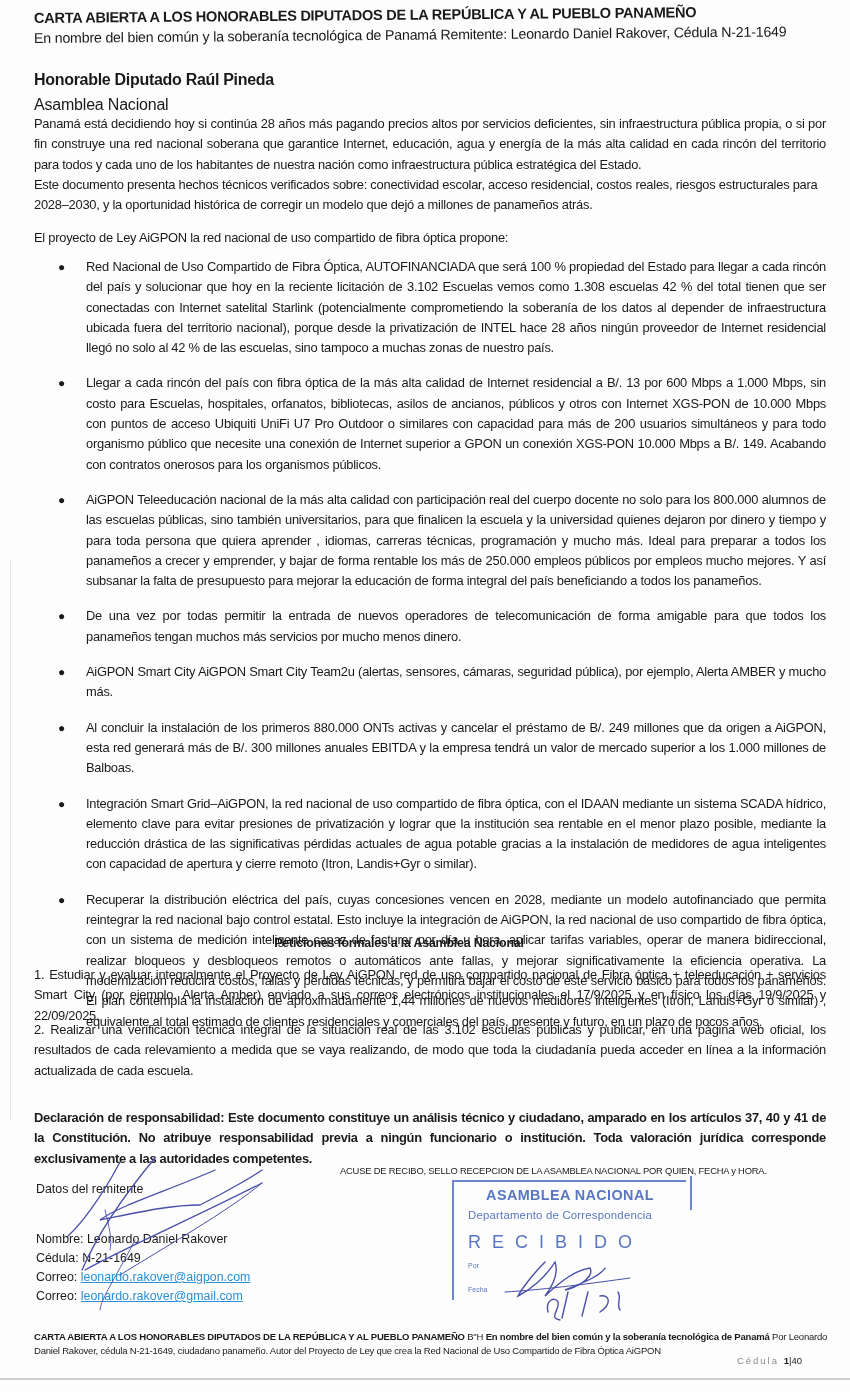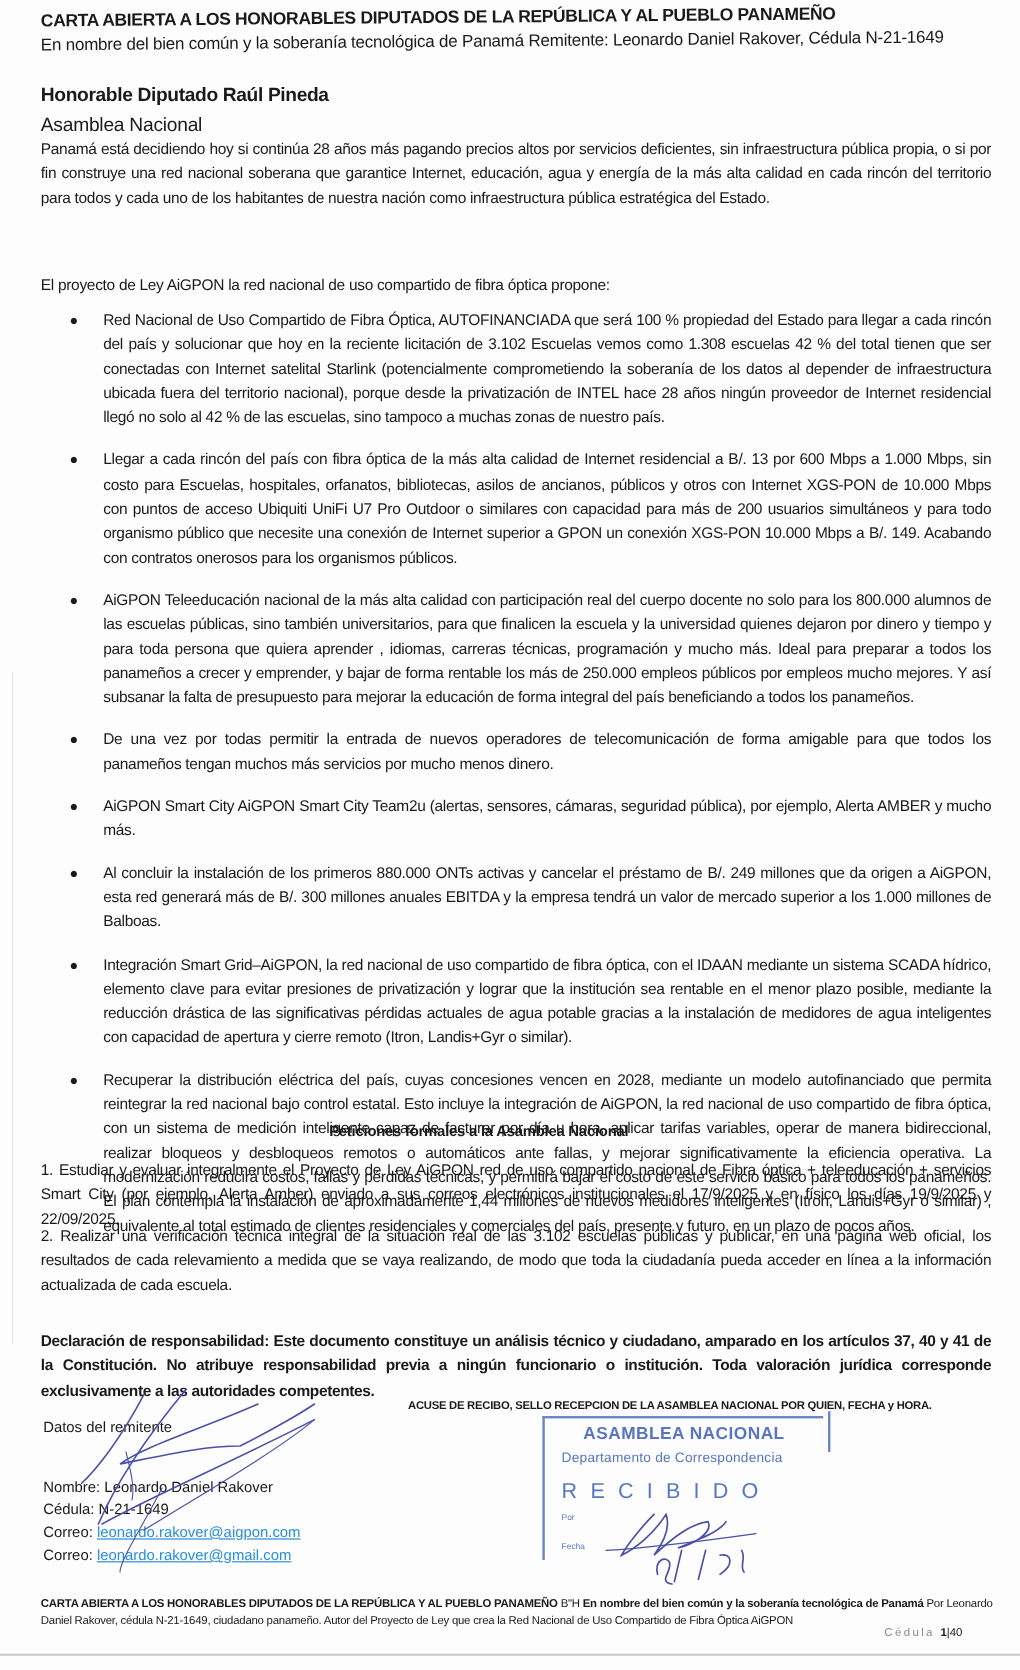--- a/index.html
+++ b/index.html
@@ -15,21 +15,21 @@
 
   .p { position:absolute; left:34px; width:792px; font-size:12.9px; line-height:20.3px; letter-spacing:-0.25px; text-align:left; }
   .bullets { position:absolute; left:34px; top:257px; width:792px; margin:0; padding:0; list-style:none; }
   .bullets li { position:relative; padding-left:52px; font-size:12.9px; line-height:20.3px; letter-spacing:-0.25px; text-align:justify; margin-bottom:15px; }
   .bullets li .dot { position:absolute; left:24px; top:0; font-size:12px; }
 
   .pet-title { position:absolute; left:0; width:798px; top:936px; text-align:center; font-size:12.4px; font-weight:bold; letter-spacing:-0.2px; }
   .pet { position:absolute; left:34px; width:792px; font-size:12.9px; line-height:20.3px; letter-spacing:-0.25px; text-align:justify; }
   .decl { position:absolute; left:34px; top:1108px; width:792px; font-size:12.9px; line-height:20.3px; font-weight:bold; letter-spacing:-0.3px; text-align:justify; }
 
-  .ack { position:absolute; left:340px; top:1165px; font-size:9.4px; font-weight:bold; letter-spacing:-0.2px; }
+  .ack { position:absolute; left:340px; top:1165px; font-size:9.4px; font-weight:normal; letter-spacing:-0.2px; }
 
   .sender-lbl { position:absolute; left:36px; top:1182px; font-size:12.4px; }
   .sender-line { position:absolute; left:36px; font-size:12.4px; }
   .sender-line a { color:#2a8fd6; text-decoration:underline; }
 
   .stamp { position:absolute; left:452px; top:1180px; width:232px; height:118px; border:2px solid #6a86c9; border-bottom:none; border-right:none; color:#5876c2; }
   .stamp .r-line { position:absolute; right:-6px; top:-6px; width:2px; height:34px; background:#6a86c9; }
   .stamp .s1 { position:absolute; left:0; width:232px; top:5px; text-align:center; font-size:14.4px; font-weight:bold; letter-spacing:0.4px; }
   .stamp .s2 { position:absolute; left:14px; top:27px; font-size:11.4px; letter-spacing:0.2px; }
   .stamp .s3 { position:absolute; left:14px; top:50px; font-size:18px; letter-spacing:11px; }
@@ -51,20 +51,21 @@
   <div class="edge-left"></div>
   <div class="edge-bottom"></div>
 
   <div class="hdr-title">CARTA ABIERTA A LOS HONORABLES DIPUTADOS DE LA REPÚBLICA Y AL PUEBLO PANAMEÑO</div>
   <div class="hdr-sub">En nombre del bien común y la soberanía tecnológica de Panamá Remitente: Leonardo Daniel Rakover, Cédula N-21-1649</div>
 
   <div class="addressee">Honorable Diputado Raúl Pineda</div>
   <div class="assembly">Asamblea Nacional</div>
 
   <div class="p" style="top:114px; text-align:justify;">Panamá está decidiendo hoy si continúa 28 años más pagando precios altos por servicios deficientes, sin infraestructura pública propia, o si por fin construye una red nacional soberana que garantice Internet, educación, agua y energía de la más alta calidad en cada rincón del territorio para todos y cada uno de los habitantes de nuestra nación como infraestructura pública estratégica del Estado.</div>
+  <div class="p" style="top:175px;">Este documento presenta hechos técnicos verificados sobre: conectividad escolar, acceso residencial, costos reales, riesgos estructurales para 2028–2030, y la oportunidad histórica de corregir un modelo que dejó a millones de panameños atrás.</div>
   <div class="p" style="top:228px;">El proyecto de Ley AiGPON la red nacional de uso compartido de fibra óptica propone:</div>
 
   <ul class="bullets">
     <li><span class="dot">●</span><span>Red Nacional de Uso Compartido de Fibra Óptica, AUTOFINANCIADA que será 100 % propiedad del Estado para llegar a cada rincón del país y solucionar que  hoy en la reciente licitación de 3.102 Escuelas vemos como 1.308 escuelas 42 % del total tienen que ser conectadas con Internet satelital Starlink (potencialmente comprometiendo la soberanía de los datos al depender de infraestructura ubicada fuera del territorio nacional), porque desde la privatización de INTEL hace 28 años ningún proveedor de Internet residencial llegó no solo al 42 % de las escuelas, sino tampoco a muchas zonas de nuestro país.</span></li>
     <li><span class="dot">●</span><span>Llegar a cada rincón del país con fibra óptica de la más alta calidad de Internet residencial a B/. 13 por  600 Mbps a 1.000 Mbps, sin costo para Escuelas, hospitales, orfanatos, bibliotecas, asilos de ancianos, públicos y otros con Internet XGS-PON de 10.000 Mbps con puntos de acceso Ubiquiti UniFi U7 Pro Outdoor o similares con capacidad para más de 200 usuarios simultáneos y para todo organismo público que necesite una conexión de Internet superior a GPON un conexión  XGS-PON 10.000 Mbps a B/. 149. Acabando con contratos onerosos para los organismos públicos.</span></li>
     <li><span class="dot">●</span><span>AiGPON Teleeducación nacional de la más alta calidad con participación real del cuerpo docente no solo para los 800.000 alumnos de las escuelas públicas, sino también universitarios, para que finalicen la escuela y la universidad quienes dejaron por dinero y tiempo y para toda persona que quiera aprender , idiomas, carreras técnicas, programación y mucho más. Ideal para preparar a todos los panameños a crecer y emprender, y  bajar de forma rentable los más de 250.000 empleos públicos por empleos mucho mejores. Y así subsanar la falta de presupuesto para mejorar la educación de forma integral del país beneficiando a todos los panameños.</span></li>
     <li><span class="dot">●</span><span>De una vez por todas permitir la entrada de nuevos operadores de telecomunicación de forma amigable para que todos los panameños tengan muchos más servicios por mucho menos dinero.</span></li>
     <li><span class="dot">●</span><span>AiGPON Smart City AiGPON Smart City  Team2u (alertas, sensores, cámaras, seguridad pública), por ejemplo, Alerta AMBER y mucho más.</span></li>
     <li><span class="dot">●</span><span>Al concluir la instalación de los primeros 880.000 ONTs activas y cancelar el préstamo de B/. 249 millones que da origen a AiGPON, esta red generará más de B/. 300 millones anuales EBITDA y la empresa tendrá un valor de mercado superior a los 1.000 millones de Balboas.</span></li>
     <li><span class="dot">●</span><span>Integración Smart Grid–AiGPON, la red nacional de uso compartido de fibra óptica, con el IDAAN mediante un sistema SCADA hídrico, elemento clave para evitar presiones de privatización y lograr que la institución sea rentable en el menor plazo posible, mediante la reducción drástica de las significativas pérdidas actuales de agua potable gracias a la instalación de medidores de agua inteligentes con capacidad de apertura y cierre remoto (Itron, Landis+Gyr o similar).</span></li>

